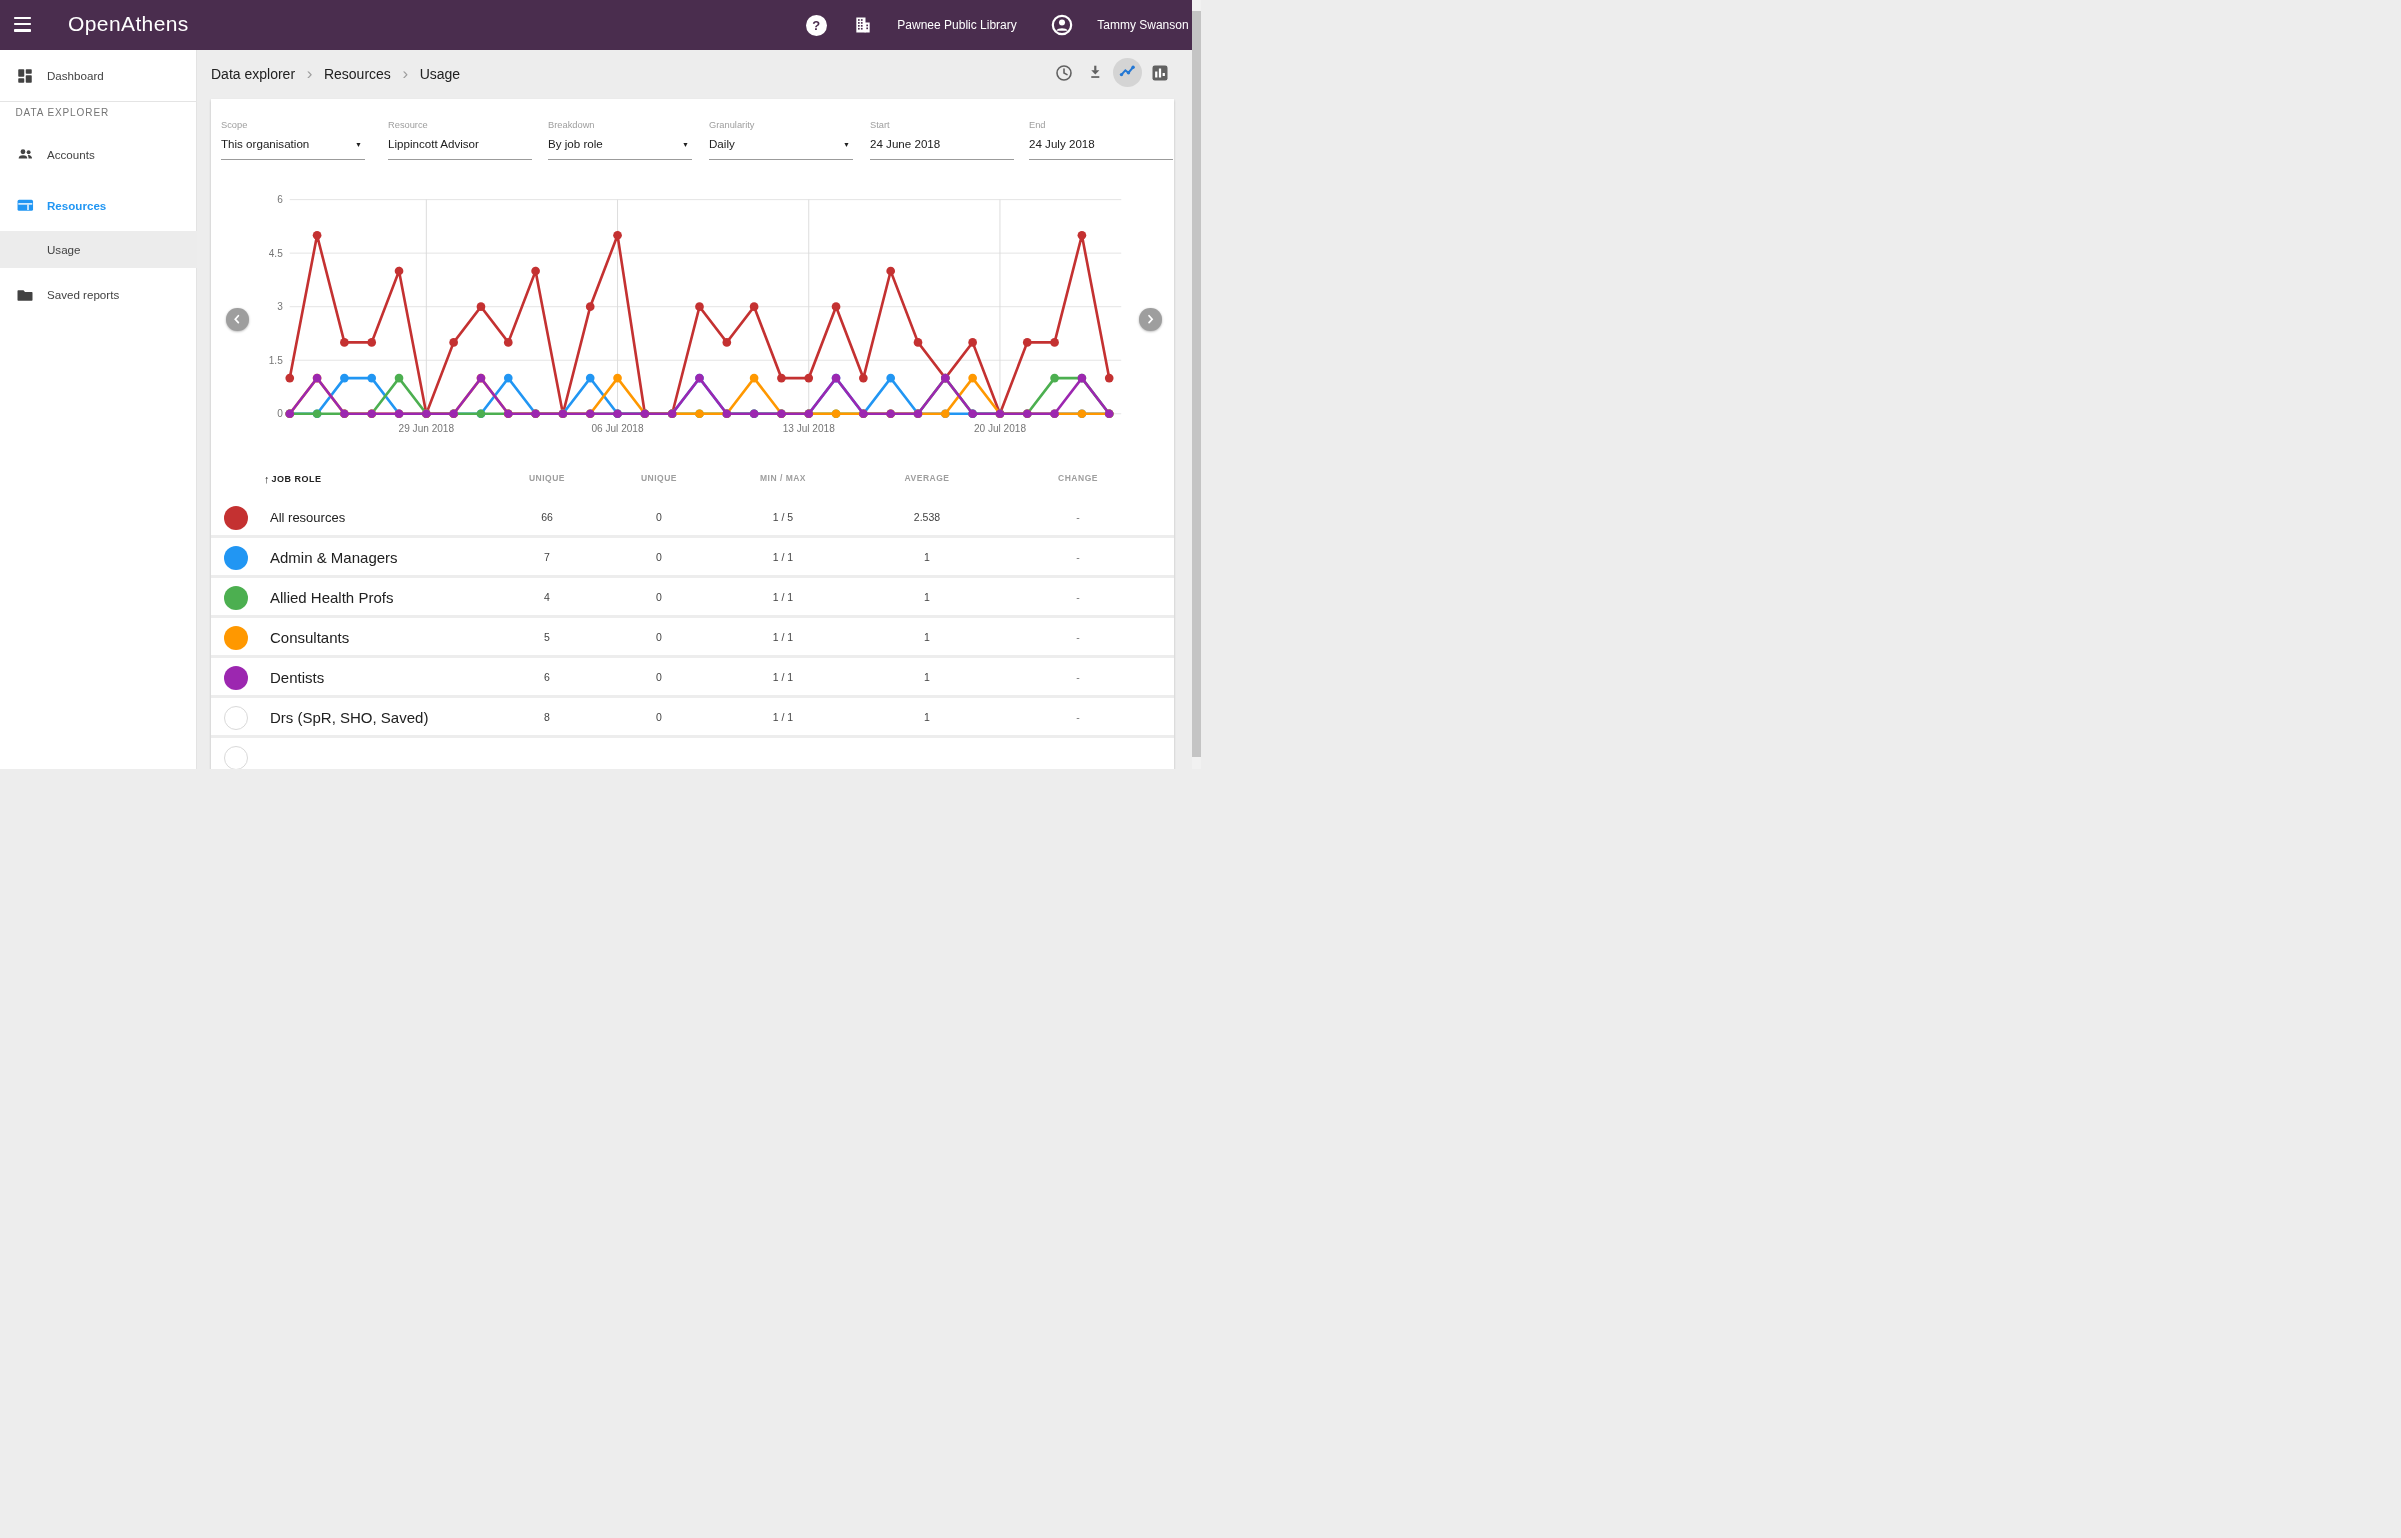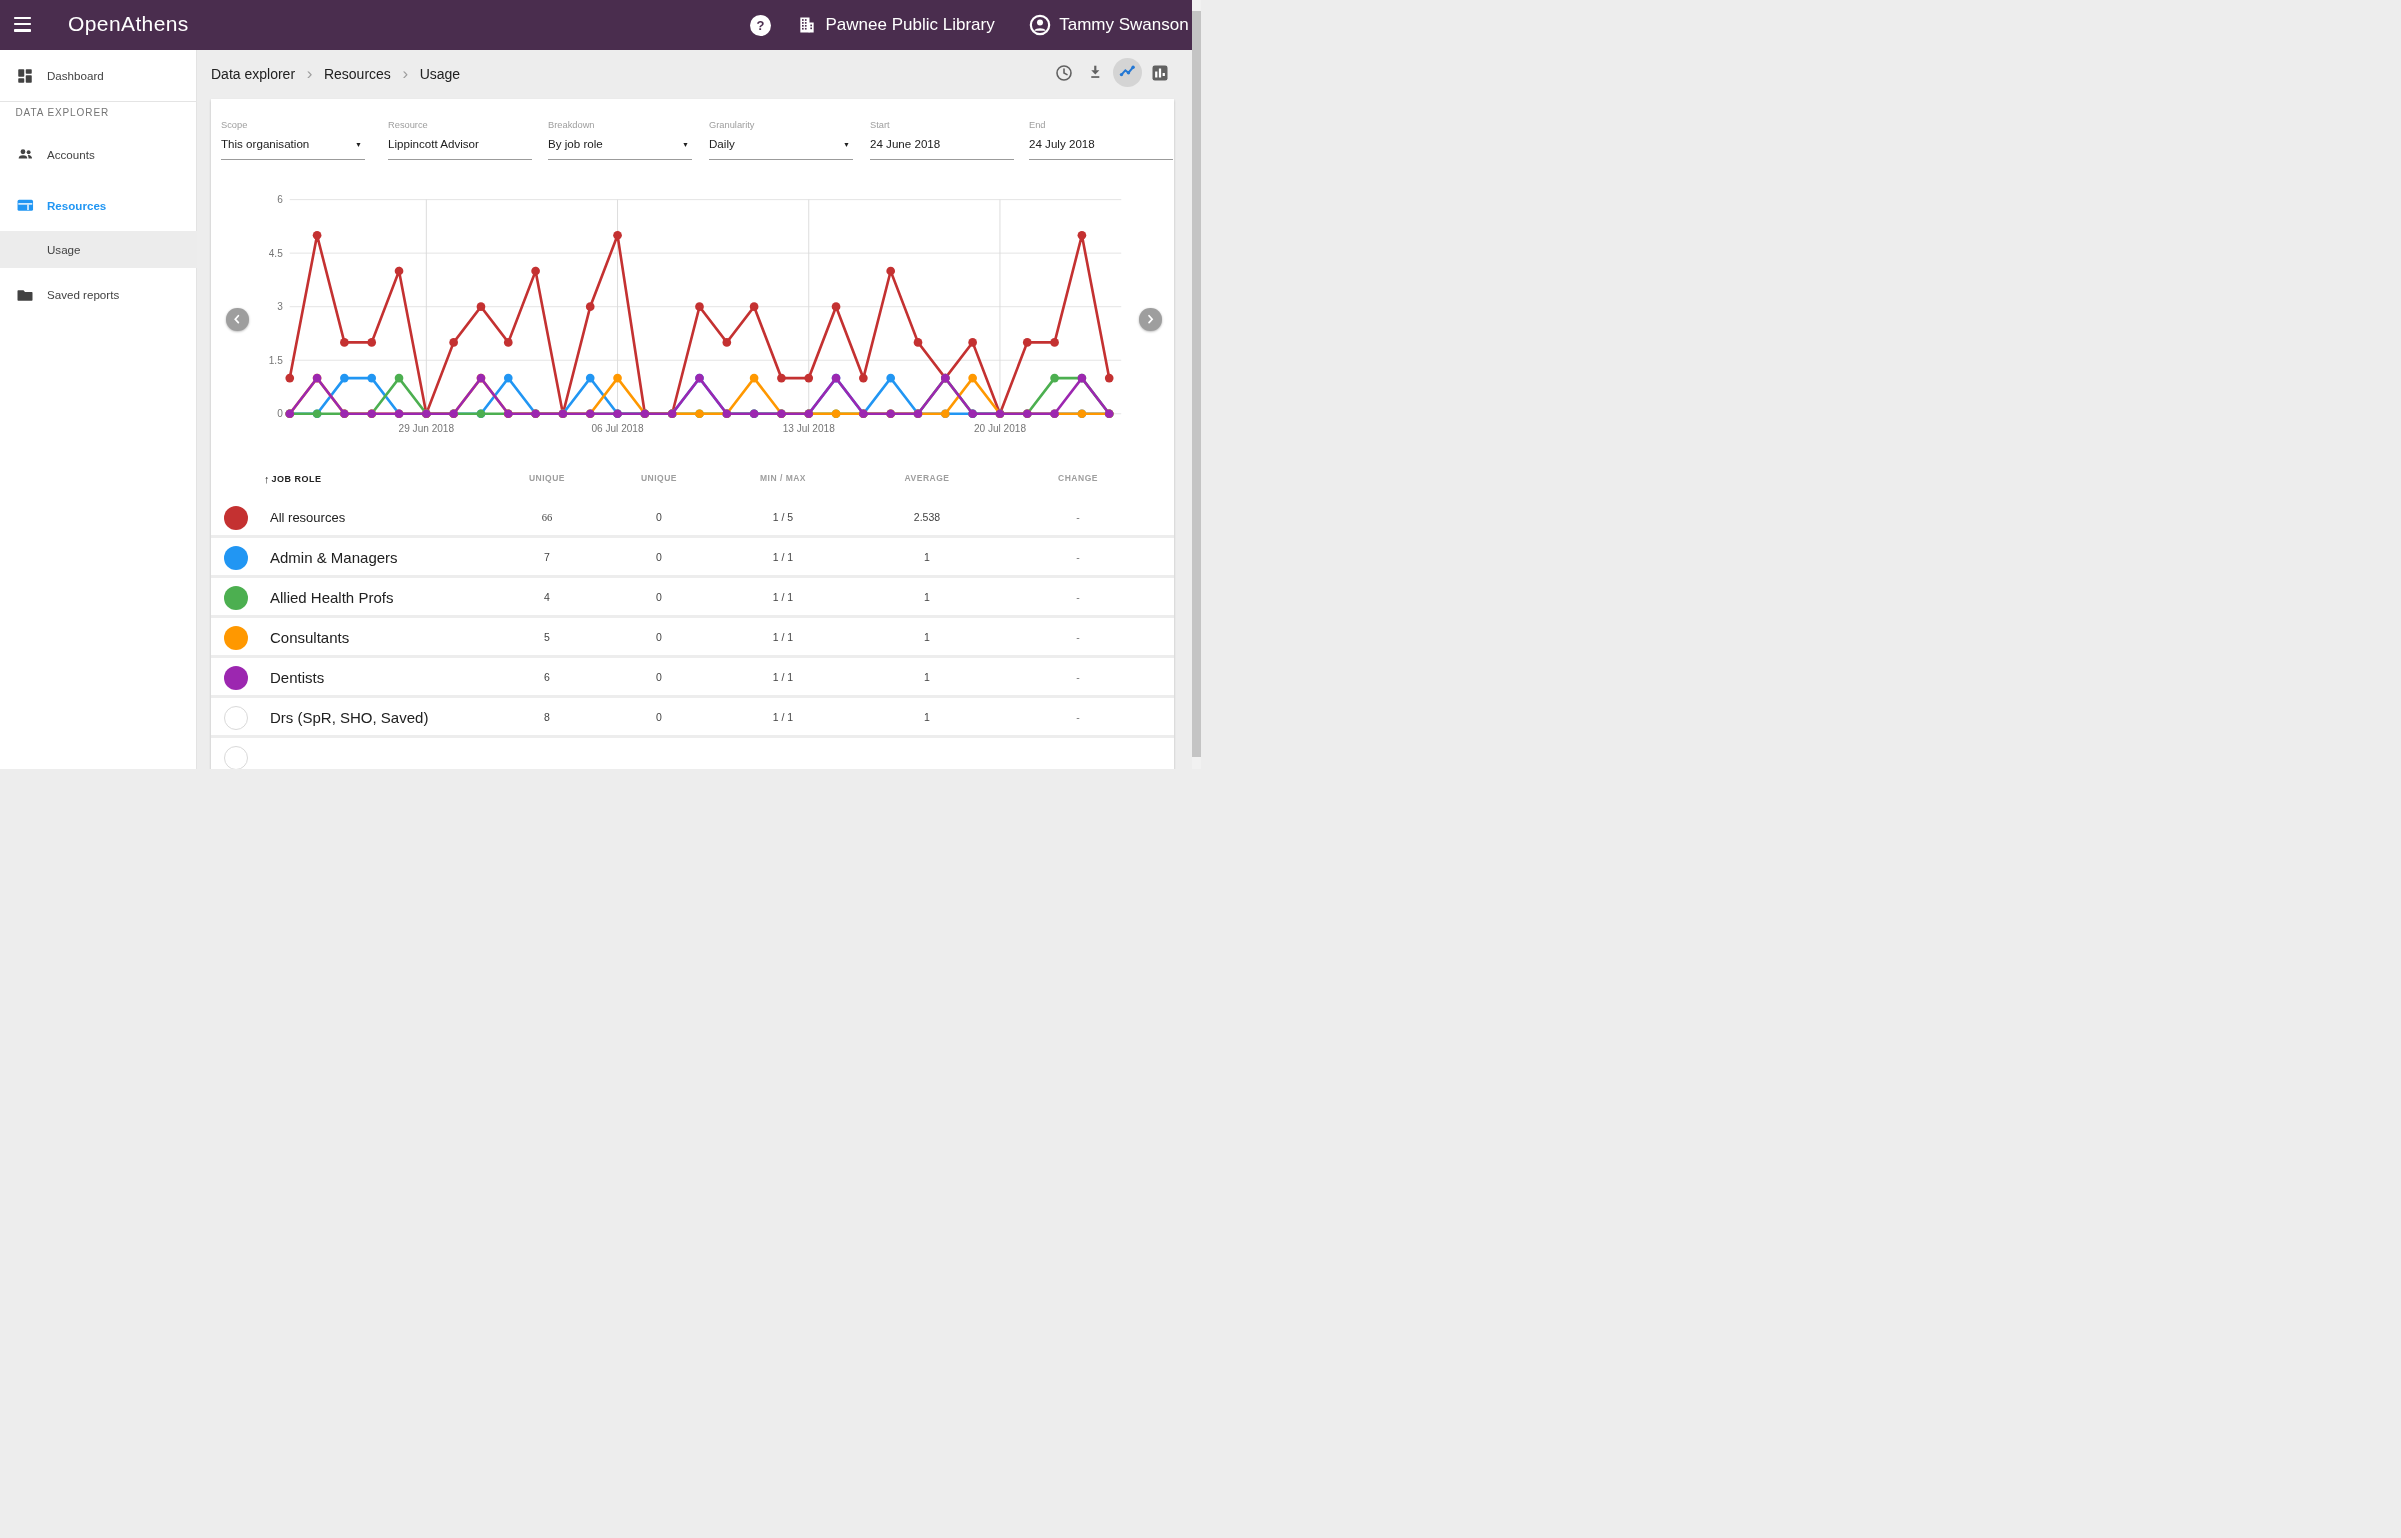--- a/index.html
+++ b/index.html
@@ -6,21 +6,21 @@
   html,body { width:1201px; height:769px; overflow:hidden; }
   body { font-family:"Liberation Sans","DejaVu Sans",sans-serif; background:#ededed; position:relative; }
 
   
   .topbar { position:absolute; left:0; top:0; width:1201px; height:50px; background:#4a2d4e; z-index:30; }
   .hamburger { position:absolute; left:14px; top:17px; width:18.6px; height:15.5px; cursor:pointer; }
   .hamburger i { display:block; width:17px; height:2.3px; background:#fff; border-radius:0.8px; margin-bottom:3.9px; }
   .logo { position:absolute; left:68px; top:0; line-height:48px; color:#fff; font-size:21px; letter-spacing:0.4px; font-weight:400; }
   .tb-right { position:absolute; right:12.4px; top:0; height:50px; display:flex; align-items:center; color:#fff; }
   .help-circ { width:21px; height:21px; border-radius:50%; background:#fff; color:#4a2d4e; font-weight:bold; font-size:13px; text-align:center; line-height:21px; margin-right:26px; }
-  .tb-txt { font-size:17px; }
+  .tb-txt { font-size:12px;margin-left:16px; }
   .tb-ico { margin-right:8.5px; display:flex; }
   .org-name { margin-right:34px; }
 
   
   .sidebar { position:absolute; left:0; top:50px; width:197px; height:720px; background:#fff; border-right:0.8px solid #e3e3e3; z-index:20; }
   .side-item { position:absolute; left:0; width:197px; display:flex; align-items:center; cursor:pointer; }
   .side-item .lbl { position:absolute; left:47px; font-size:11.6px; color:#424242; }
   .side-item .ic { position:absolute; left:15.5px; display:flex; }
   .side-divider { position:absolute; left:0; top:51px; width:197px; height:0.8px; background:#e4e4e4; }
   .side-section { position:absolute; left:15.5px; top:57px; font-size:10px; color:#757575; letter-spacing:0.9px; }
@@ -421,21 +421,21 @@
     <div class="th c1">UNIQUE</div>
     <div class="th c2">UNIQUE</div>
     <div class="th c3">MIN / MAX</div>
     <div class="th c4">AVERAGE</div>
     <div class="th c5">CHANGE</div>
   </div>
   <div class="trows" id="table-rows">
       <div class="trow emph">
         <span class="dot" style="background: rgb(196, 49, 49);"></span>
         <div class="rlabel">All resources</div>
-        <div class="cell" style="left: 336px; font-family: Liberation Serif, serif;">66</div>
+        <div class="cell" style="left: 336px;">66</div>
         <div class="cell" style="left: 448px;">0</div>
         <div class="cell" style="left: 572px;">1 / 5</div>
         <div class="cell" style="left: 716px;">2.538</div>
         <div class="cell" style="left: 867px; color: rgb(117, 117, 117);">-</div>
       </div>
       <div class="trow">
         <span class="dot" style="background: rgb(33, 150, 243);"></span>
         <div class="rlabel">Admin &amp; Managers</div>
         <div class="cell" style="left: 336px;">7</div>
         <div class="cell" style="left: 448px;">0</div>

